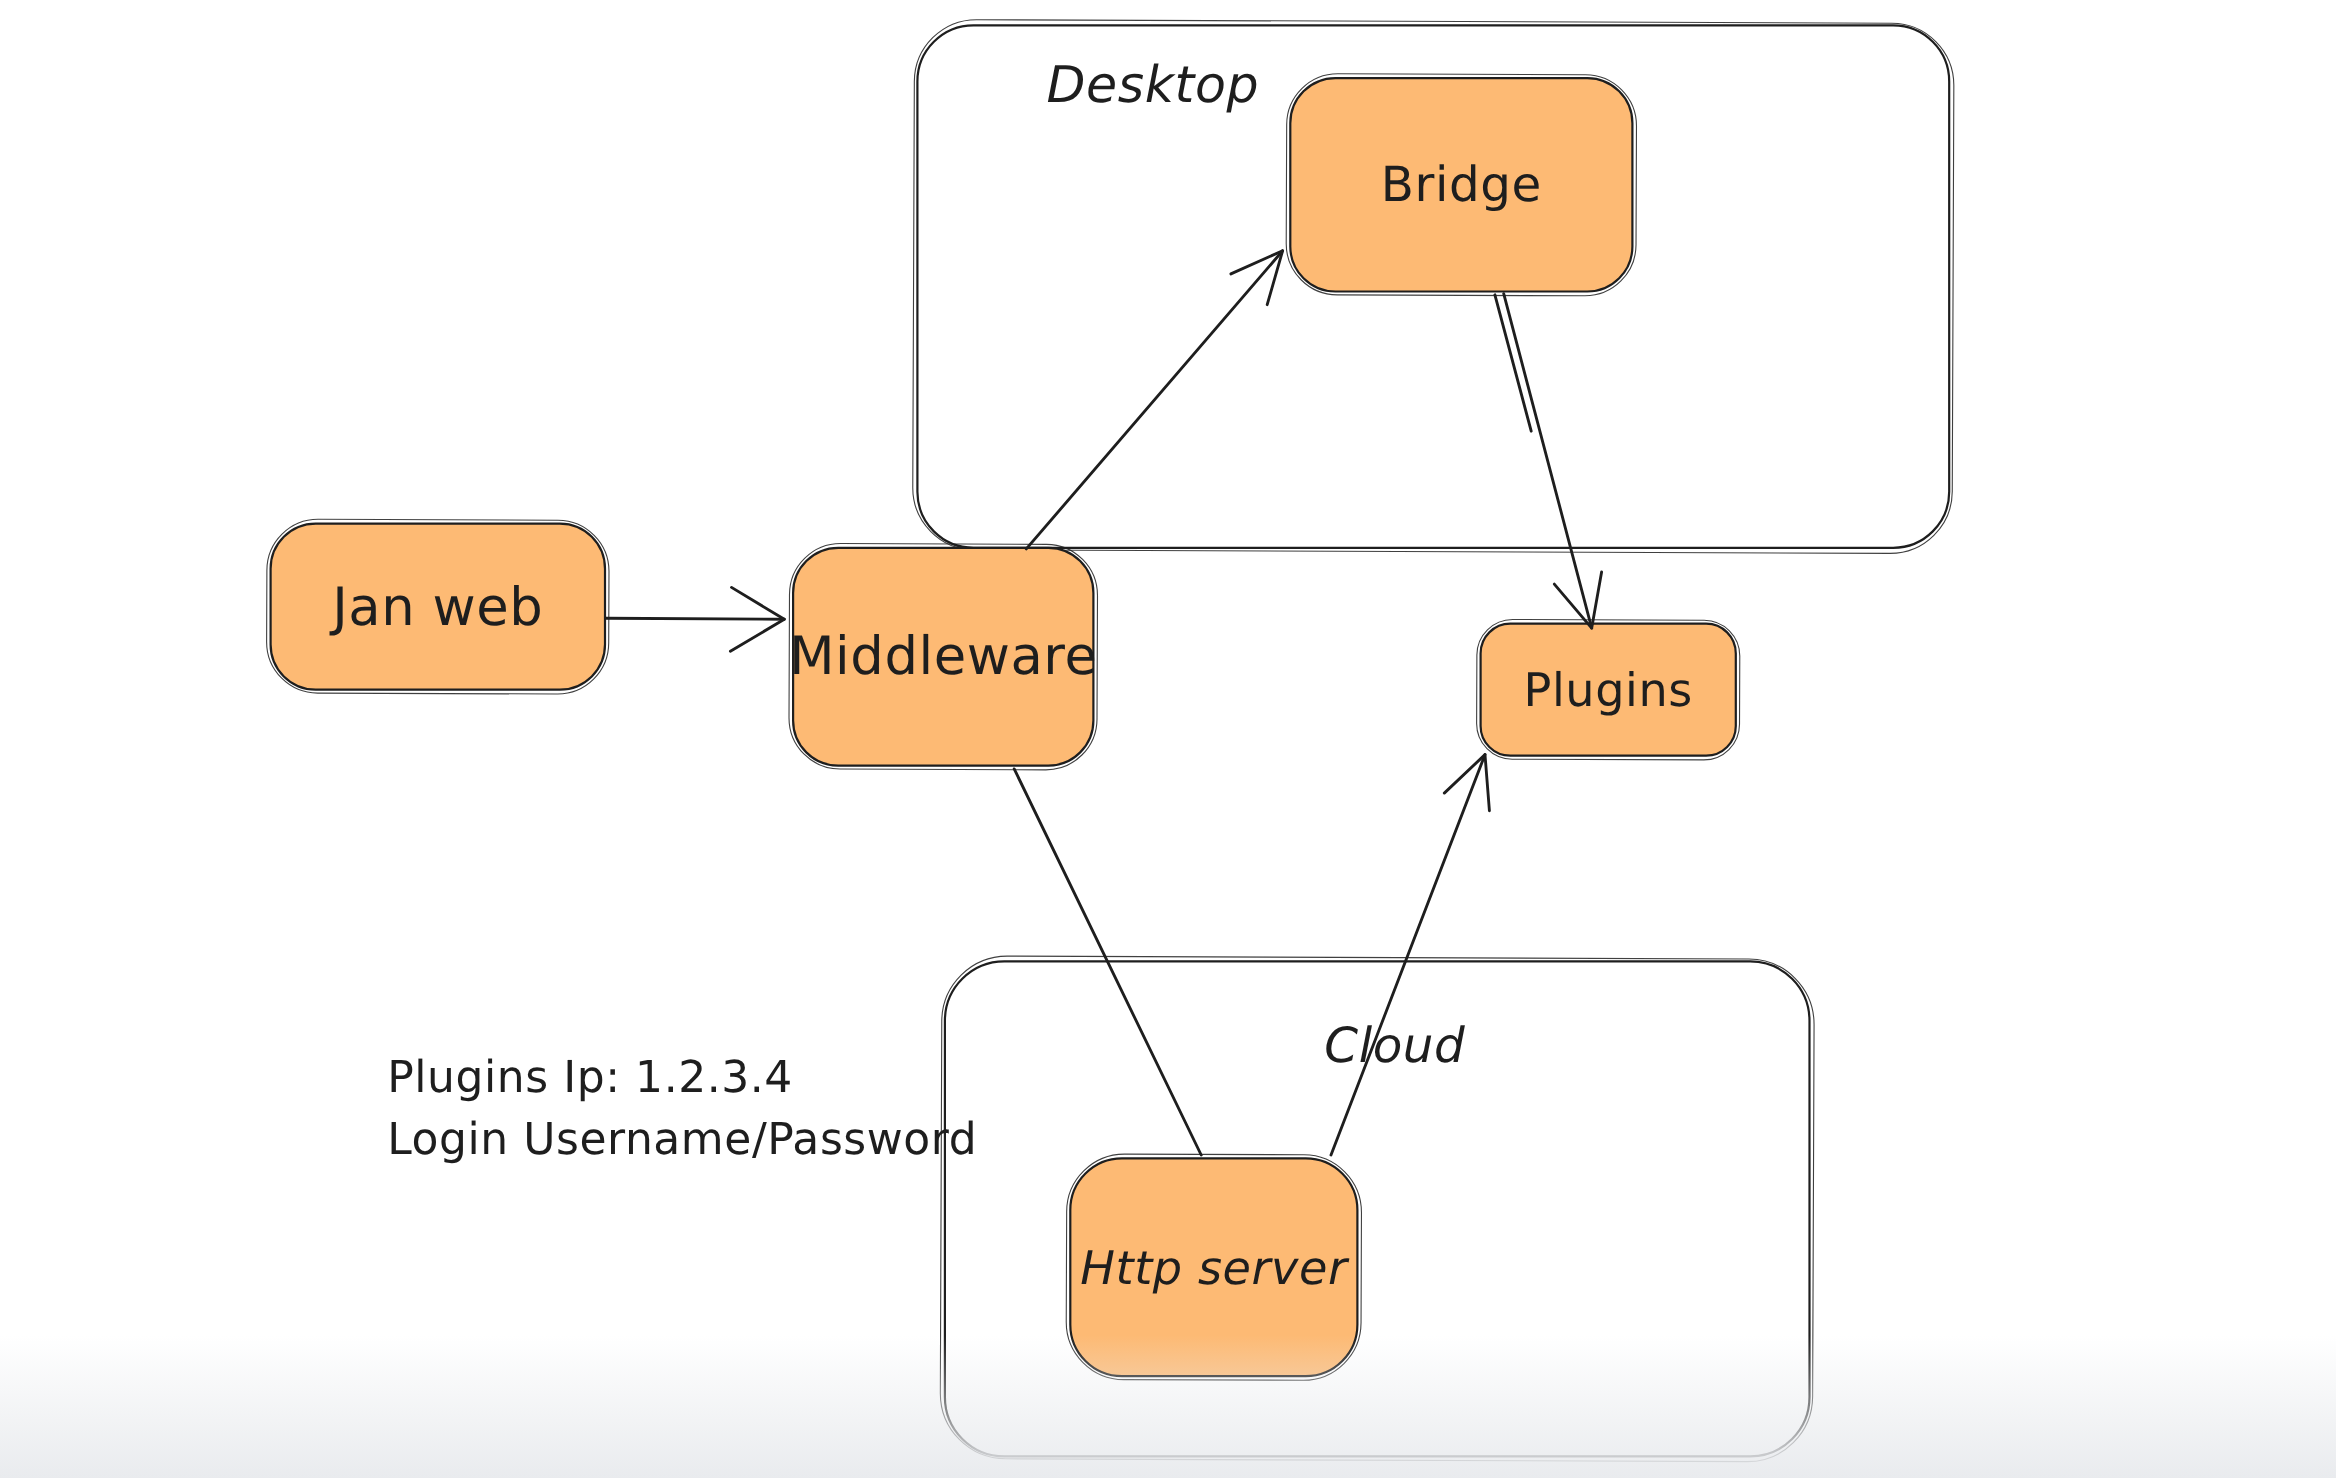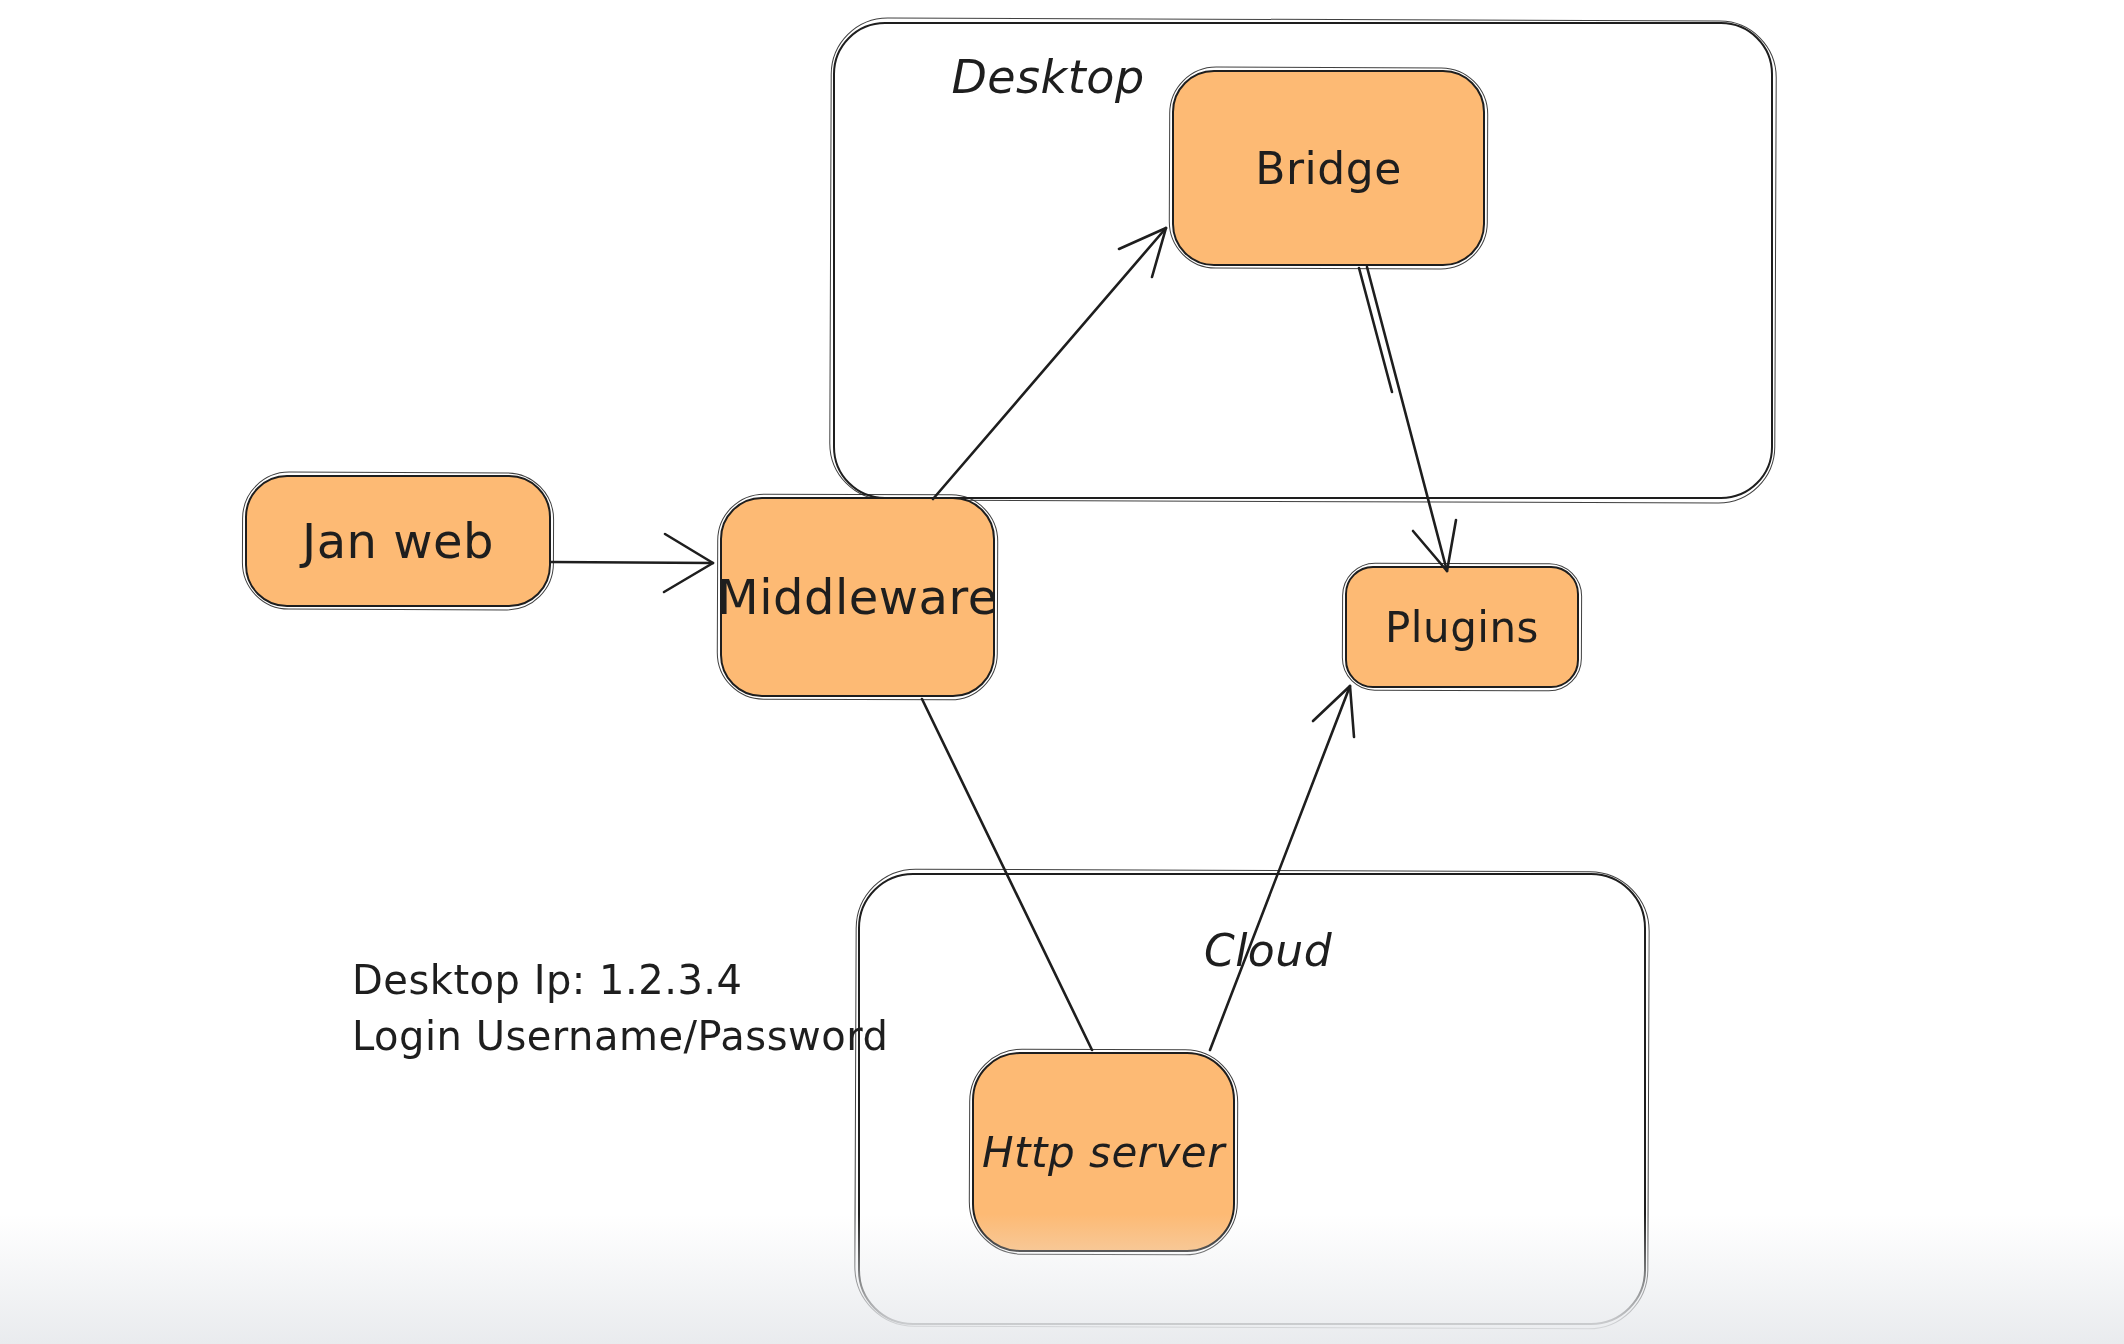--- a/index.html
+++ b/index.html
@@ -81,21 +81,21 @@
     top: 952px;
     font-size: 40px;
     line-height: 56px;
     letter-spacing: 0.5px;
   }
   .note div { white-space: nowrap; }
 
   
   #box-desktop    { left: 833px;  top: 22px;   width: 940px; height: 477px; --r: 52px; }
   #box-cloud      { left: 858px;  top: 873px;  width: 788px; height: 452px; --r: 55px; }
-  #box-jan-web    { left: 245px;  top: 475px;  width: 306px; height: 132px; --r: 42px; font-size: 48px; }
+  #box-jan-web    { left: 245px;  top: 475px;  width: 306px; height: 153px; --r: 42px; font-size: 48px; }
   #box-middleware { left: 720px;  top: 497px;  width: 275px; height: 200px; --r: 42px; font-size: 48px; }
   #box-bridge     { left: 1172px; top: 70px;   width: 313px; height: 196px; --r: 42px; font-size: 44px; }
   #box-plugins    { left: 1345px; top: 566px;  width: 234px; height: 122px; --r: 28px; font-size: 42px; }
   #box-http-server{ left: 972px;  top: 1052px; width: 263px; height: 200px; --r: 48px; font-size: 42px; font-style: italic; }
 
   #label-desktop  { left: 1048px; top: 50px;  font-size: 46px; }
   #label-cloud    { left: 1268px; top: 925px; font-size: 44px; }
   #label-electron-apis { left: 1048px; top: 332px; font-size: 40px; }
   #label-request-paths { left: 892px;  top: 785px; font-size: 40px; }
 </style>
@@ -139,18 +139,18 @@
 
     <path d="M1210 1050 L1350 686"></path>
     <path d="M1350 686 L1313 721 M1350 686 L1354 737"></path>
   </svg>
 
   <div class="label centered" id="label-desktop">Desktop</div>
   <div class="label centered" id="label-cloud">Cloud</div>
 
 
   <div class="note">
-    <div>Desktop Ip: 1.2.3.4</div>
+    <div>Plugins Ip: 1.2.3.4</div>
     <div>Login Username/Password</div>
   </div>
 
   <div class="bottom-fade"></div>
 </div>
 
 </body></html>

